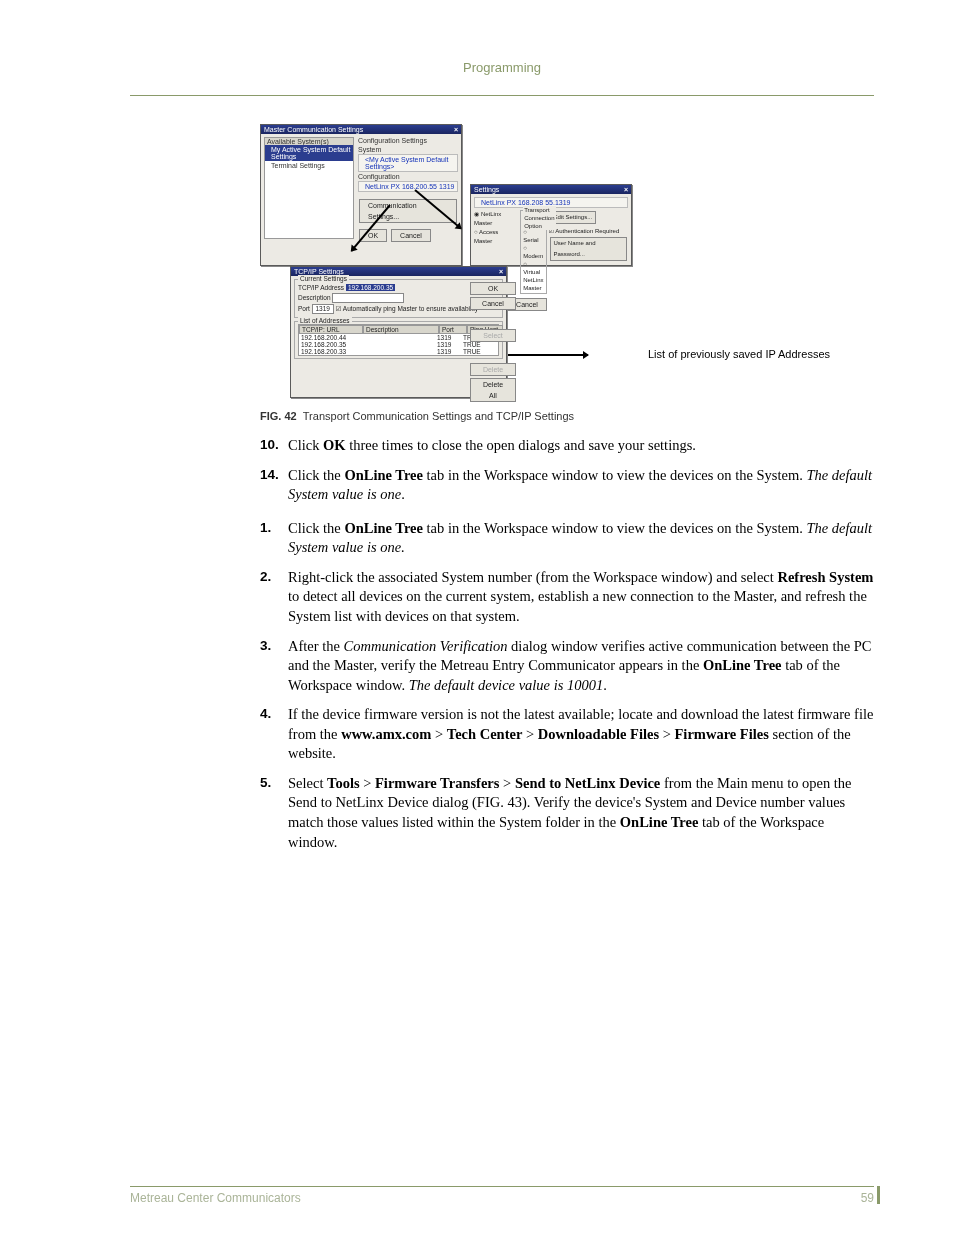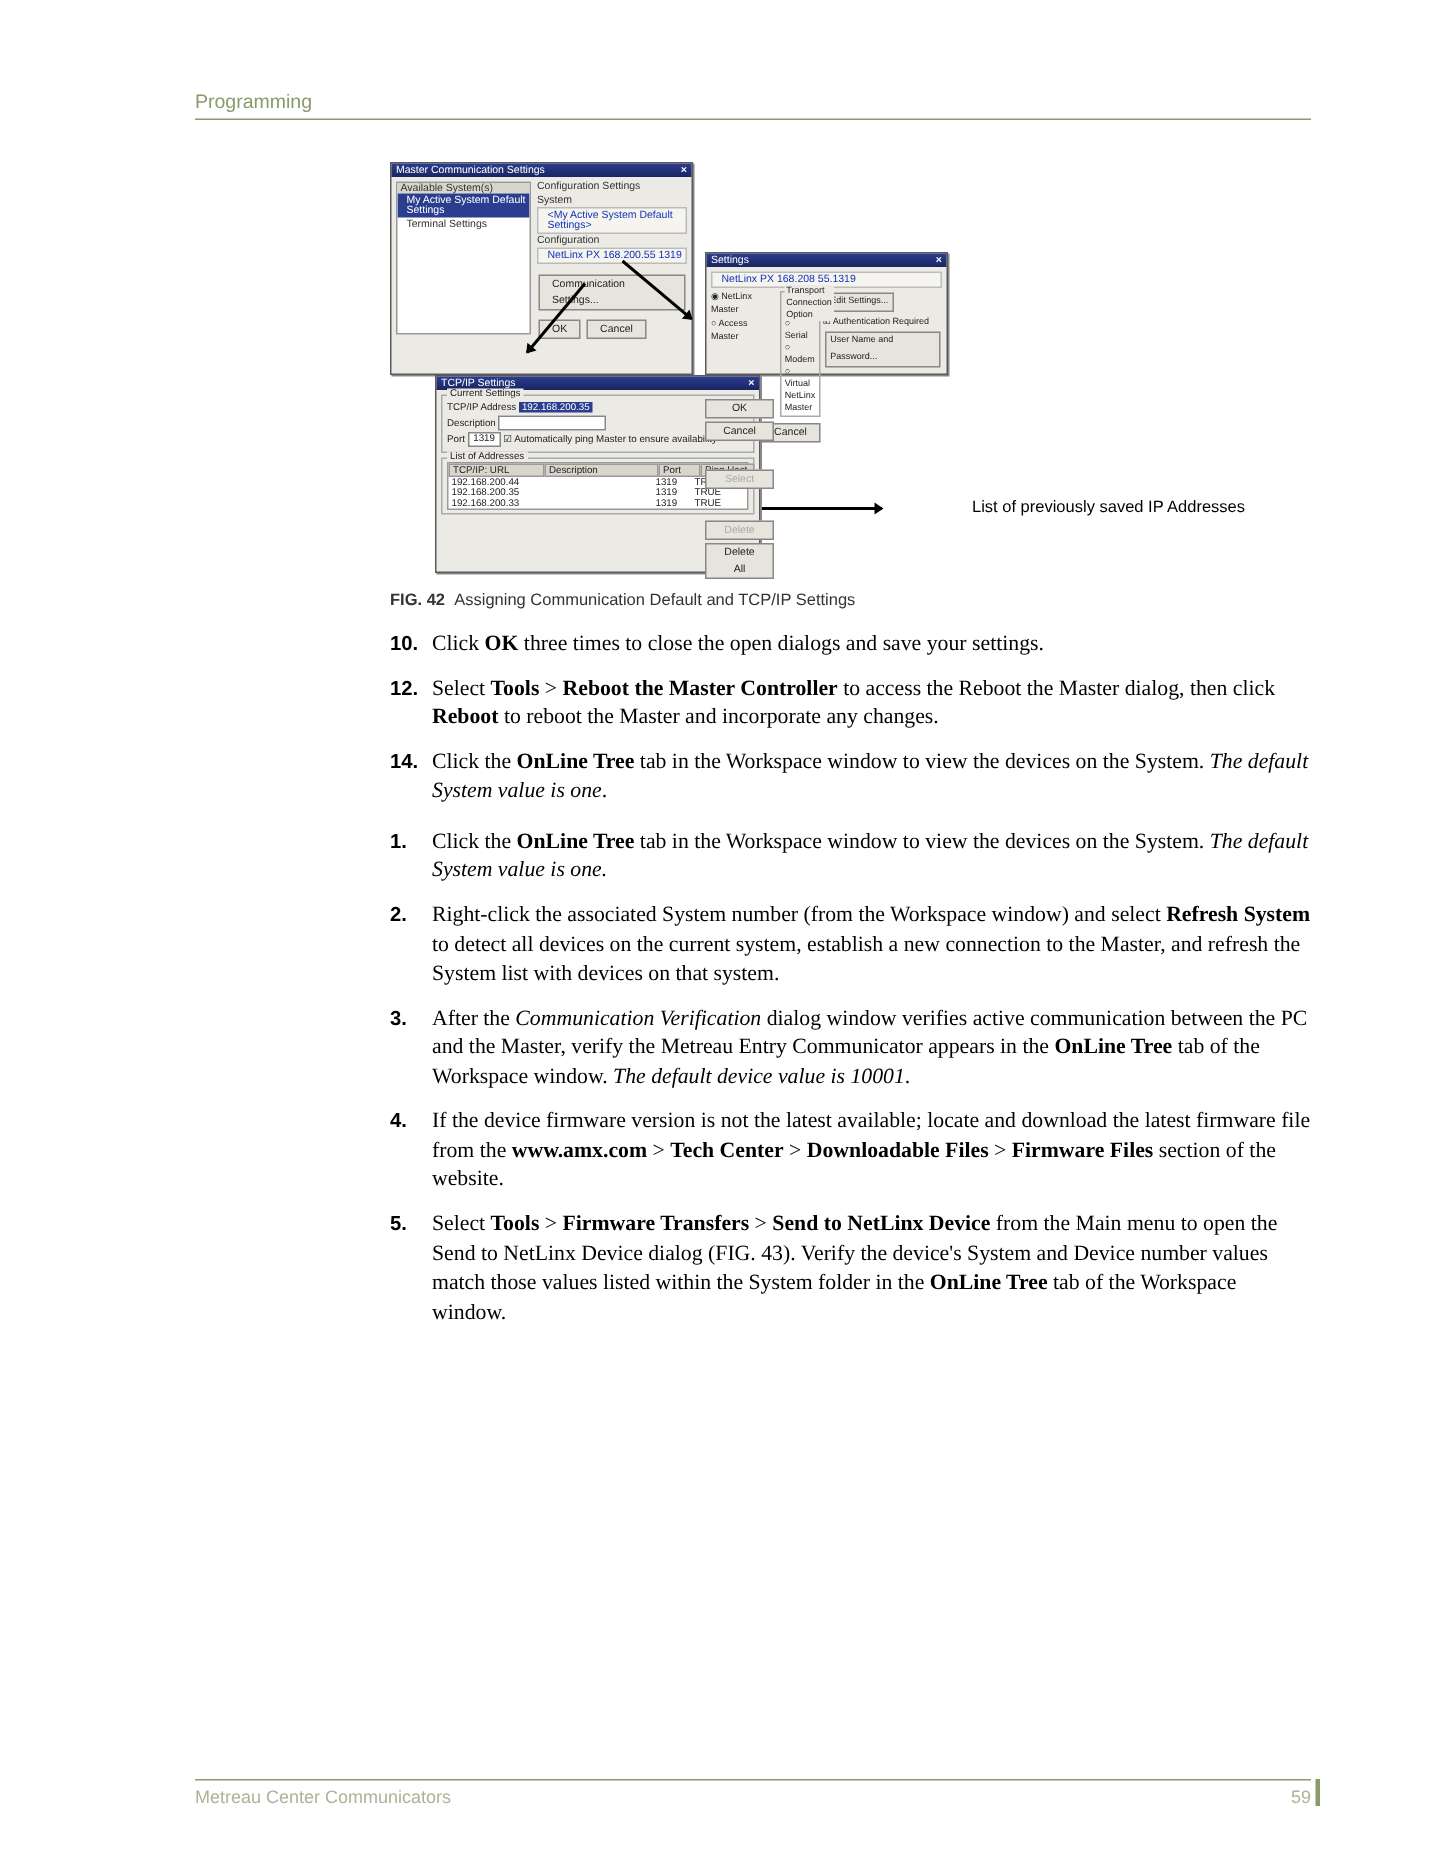--- a/index.html
+++ b/index.html
@@ -10,26 +10,26 @@
     color: #000;
     width: 954px;
   }
   .page {
     padding: 60px 80px 40px 130px;
     box-sizing: border-box;
     min-height: 1235px;
     position: relative;
   }
   .running-head {
-    text-align: left;
+    text-align: center;
     color: #8a9a6a;
     font-family: Arial, Helvetica, sans-serif;
     font-size: 13px;
     border-bottom: 1px solid #8a9a6a;
-    padding-bottom: 4px;
+    padding-bottom: 20px;
     margin-bottom: 28px;
   }
   .figure-area {
     margin: 0 0 6px 130px;
   }
   .screenshot-mock {
     position: relative;
     width: 480px;
     height: 280px;
   }
@@ -275,31 +275,27 @@
       </div>
 
       <div class="arrow" style="left:155px; top:65px; width:60px; transform:rotate(40deg); transform-origin:left center;"></div>
       <div class="arrow" style="left:130px; top:80px; width:60px; transform:rotate(130deg); transform-origin:left center;"></div>
       <div class="arrow" style="left:248px; top:230px; width:80px;"></div>
       <div class="callout" style="left:340px; top:224px;padding-left:48px;">List of previously saved IP Addresses</div>
     </div>
   </div>
 
   <div class="fig-caption">
-    <b>FIG. 42</b>&nbsp;&nbsp;<span>Assigning Communication Default and TCP/IP Settings</span>
+    <b>FIG. 42</b>&nbsp;&nbsp;<span>Transport Communication Settings and TCP/IP Settings</span>
   </div>
 
   <ol class="steps" id="stepsA">
       <li>
         <span class="num">10.</span>
         <span class="txt">Click <b>OK</b> three times to close the open dialogs and save your settings.</span>
-      </li>
-      <li>
-        <span class="num">12.</span>
-        <span class="txt">Select <b>Tools</b> &gt; <b>Reboot the Master Controller</b> to access the Reboot the Master dialog, then click <b>Reboot</b> to reboot the Master and incorporate any changes.</span>
       </li>
       <li>
         <span class="num">14.</span>
         <span class="txt">Click the <b>OnLine Tree</b> tab in the Workspace window to view the devices on the System. <i>The default System value is one</i>.</span>
       </li>
     </ol>
 
 
   <ol class="steps" id="stepsB">
       <li>

